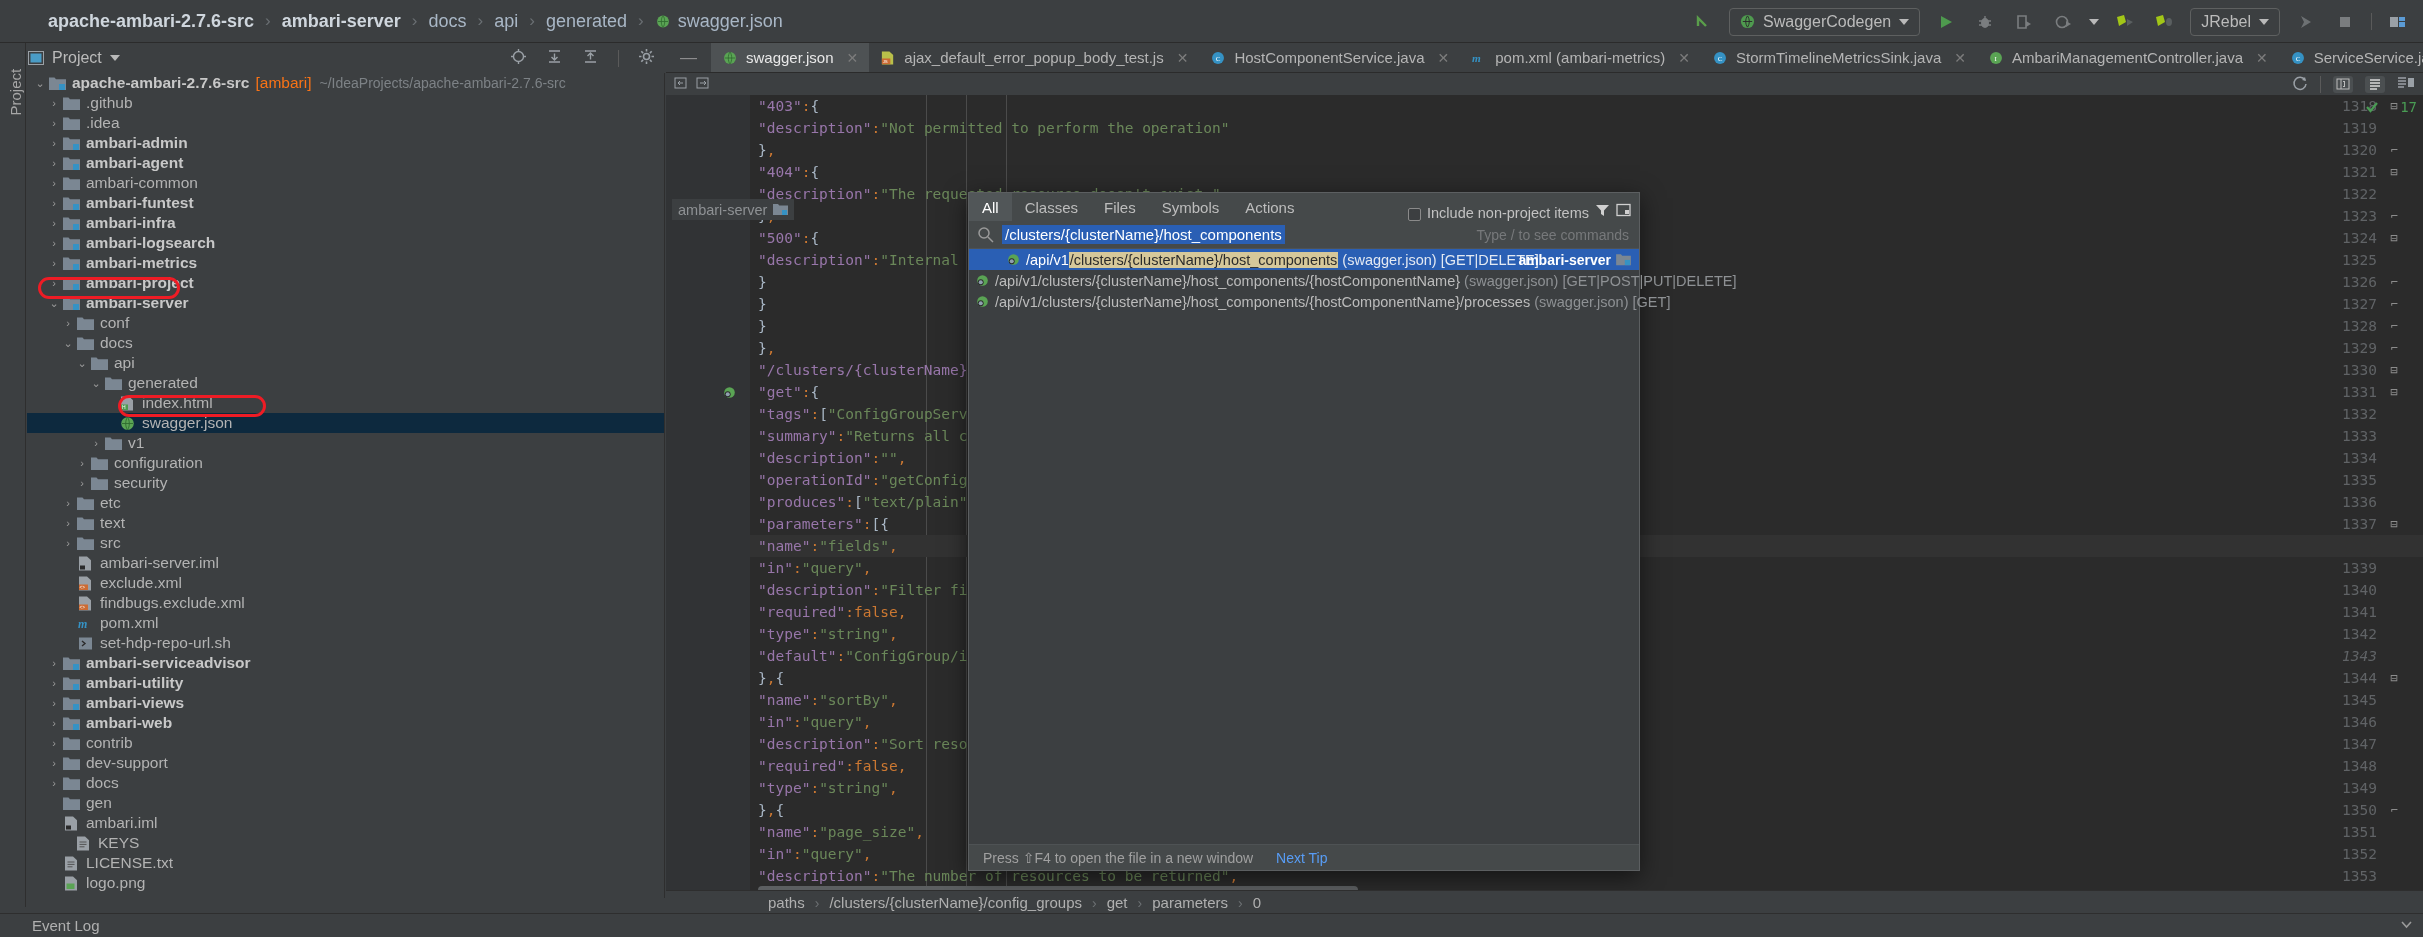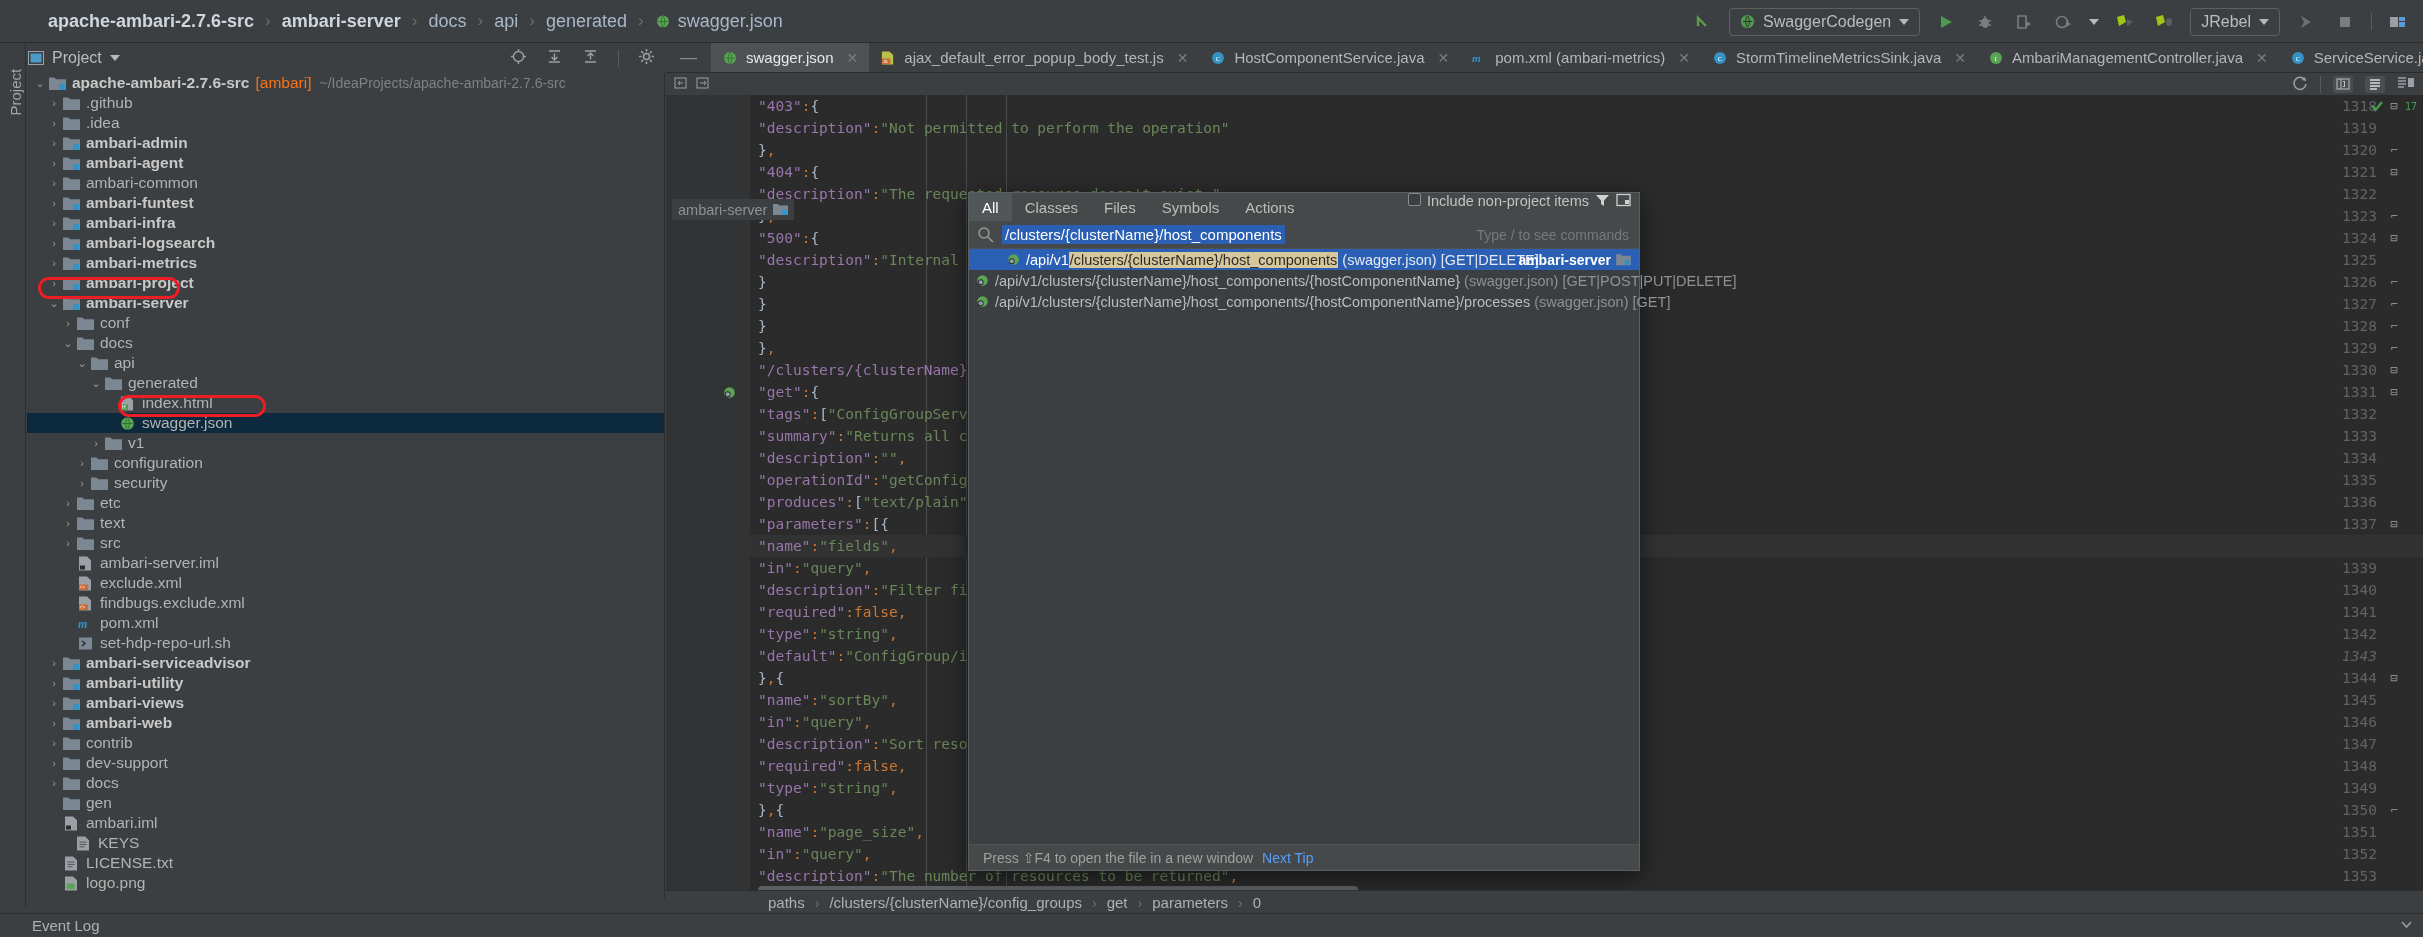--- a/index.html
+++ b/index.html
@@ -158,41 +158,41 @@
   .k-key { color: #9876aa; }
   .k-pun { color: #cc7832; }
   .k-brc { color: #a9b7c6; }
   .indent-guide {
     position: absolute; top: 0; bottom: 0; width: 1px; background: #4b4b4b;
   }
 
   
   .inspect {
     position: absolute; right: 6px; top: 4px; display: flex;
-    align-items: center; gap: 21px; font-size: 10px; color: #499c54;
+    align-items: center; gap: 21px; font-size: 14px; color: #499c54;
   }
 
   
   .seP {
     position: absolute; left: 968px; top: 192px; width: 672px; height: 679px;
     background: #3c3f41; border: 1px solid #5c5f61;
     box-shadow: 0 6px 22px rgba(0,0,0,.55);
   }
   .seTabs {
     height: 28px; background: #45494a; display: flex; align-items: stretch;
     position: relative;
   }
   .seTab {
     padding: 0 13px; display: flex; align-items: center;
     font-size: 15px; color: #bdbdbd;
   }
   .seTab.active { background: #515658; color: #ffffff; }
   .seTabs .right {
     position: absolute; right: 8px; top: 0; height: 28px;
-    display: flex; align-items: flex-start; gap: 6px;
+    display: flex; align-items: flex-end; gap: 6px;
   }
   .cbox {
     width: 13px; height: 13px; border: 1px solid #8a8a8a; background: #3c3f41;
     border-radius: 2px;
   }
   .cblabel { font-size: 14.5px; color: #c2c2c2; }
   .seSearch {
     height: 28px; background: #45494a; display: flex; align-items: center;
     padding: 0 8px; position: relative; border-bottom: 1px solid #4e5254;
   }
@@ -218,21 +218,21 @@
   .seRow .hl { background: #d6c89a; color: #2b2b2b; padding: 0 1px; }
   .seRow .dim { color: #8e9194; }
   .seRow.sel .dim { color: #e3e9f2; }
   .seRow .mod {
     position: absolute; display: flex; align-items: center; gap: 5px;
     font-size: 14px;
   }
   .seFoot {
     position: absolute; left: 0; bottom: 0; width: 100%; height: 26px;
     background: #45494a; display: flex; align-items: center;
-    padding-left: 14px; gap: 9px; font-size: 14px; color: #a0a0a0;
+    padding-left: 14px; gap: 23px; font-size: 14px; color: #a0a0a0;
     border-top: 1px solid #4e5254;
   }
   .seFoot .tip { color: #589df6; }
   .seRowOverflow {
     position: absolute; left: 672px; top: 199px; height: 21px;
     display: flex; align-items: center; gap: 6px;
     background: #3c3f41; padding: 0 6px; font-size: 14.5px; color: #8e9194;
     border: none;
   }
 

